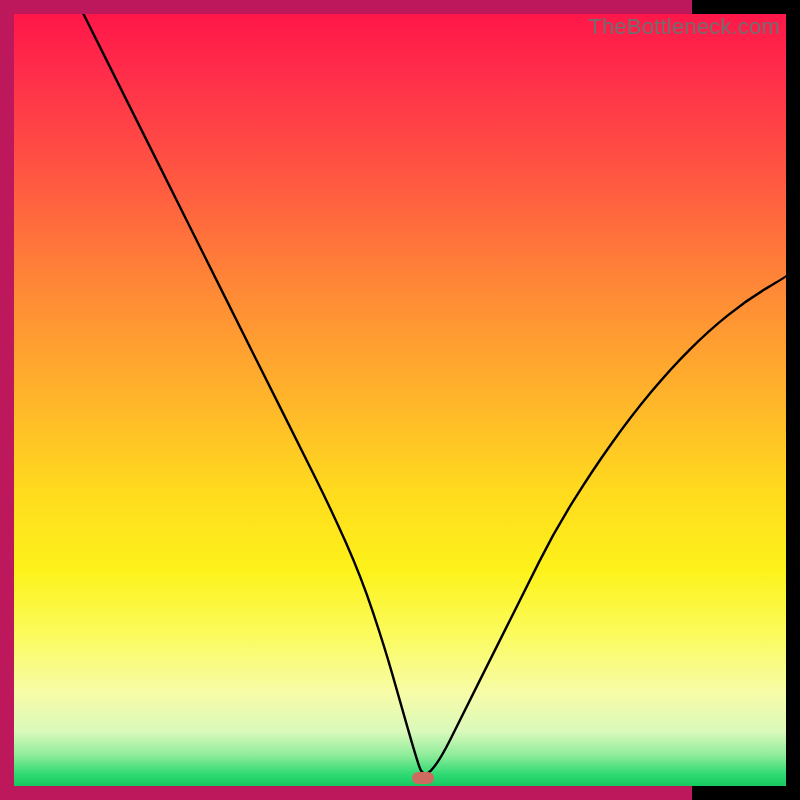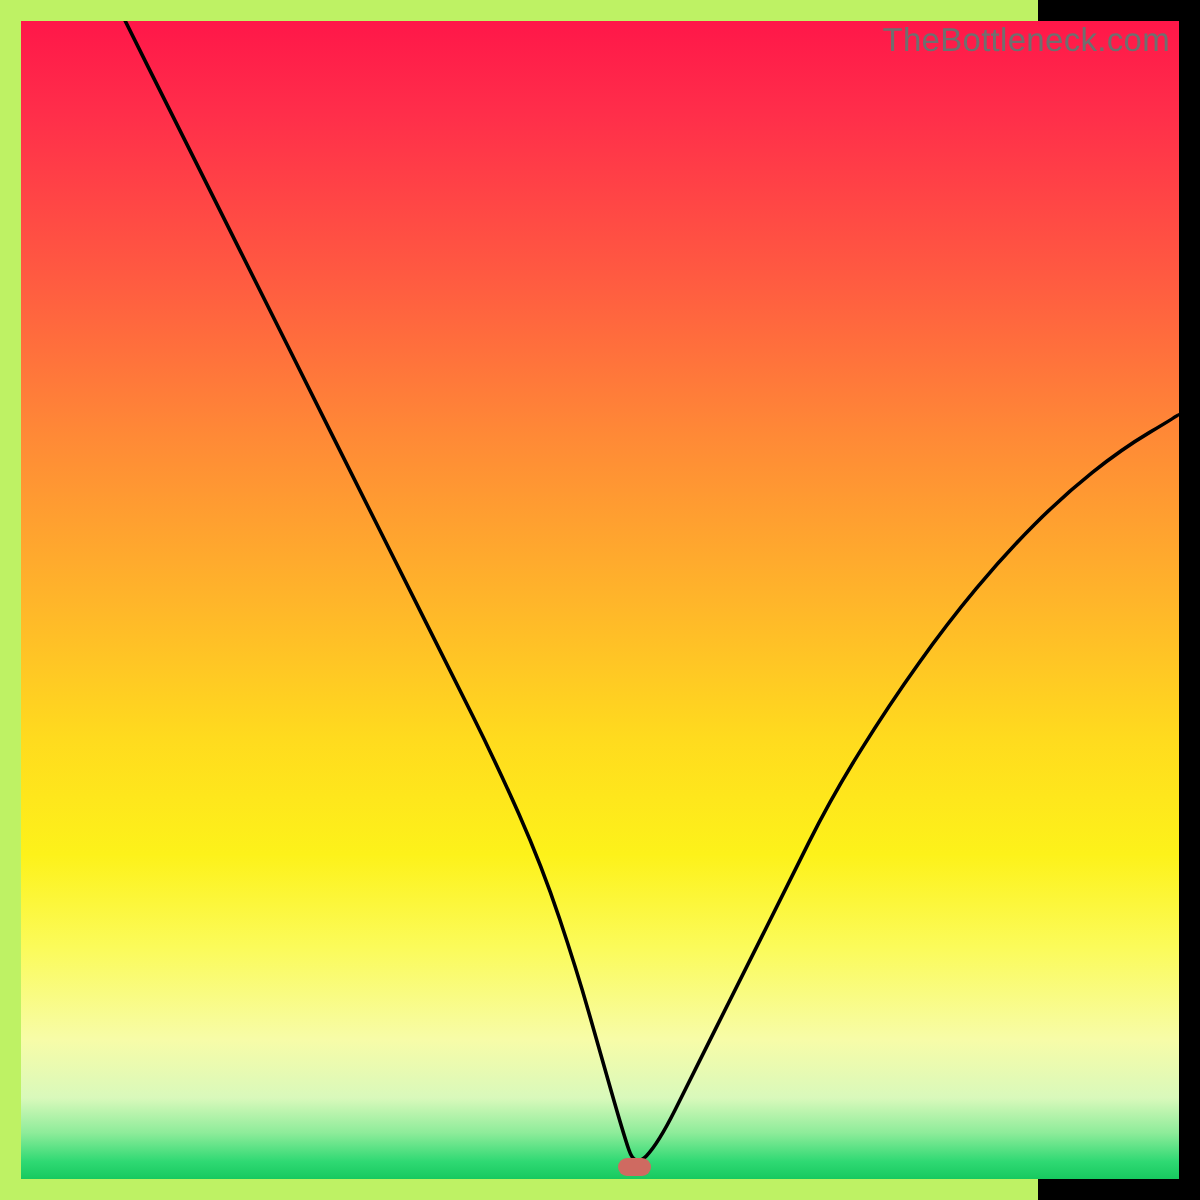--- a/index.html
+++ b/index.html
@@ -8,21 +8,21 @@
     width: 800px;
     height: 800px;
     background: #000;
     font-family: Arial, Helvetica, sans-serif;
     overflow: hidden;
   }
   .frame {
     position: relative;
     width: 692px;
     height: 800px;
-    background: #bef264;
+    background: #be185d;
   }
   .plot {
     position: absolute;
     left: 14px;
     top: 14px;
     width: 772px;   
     height: 772px;  
     
     background: linear-gradient(to bottom,
       #ff1749 0%,

